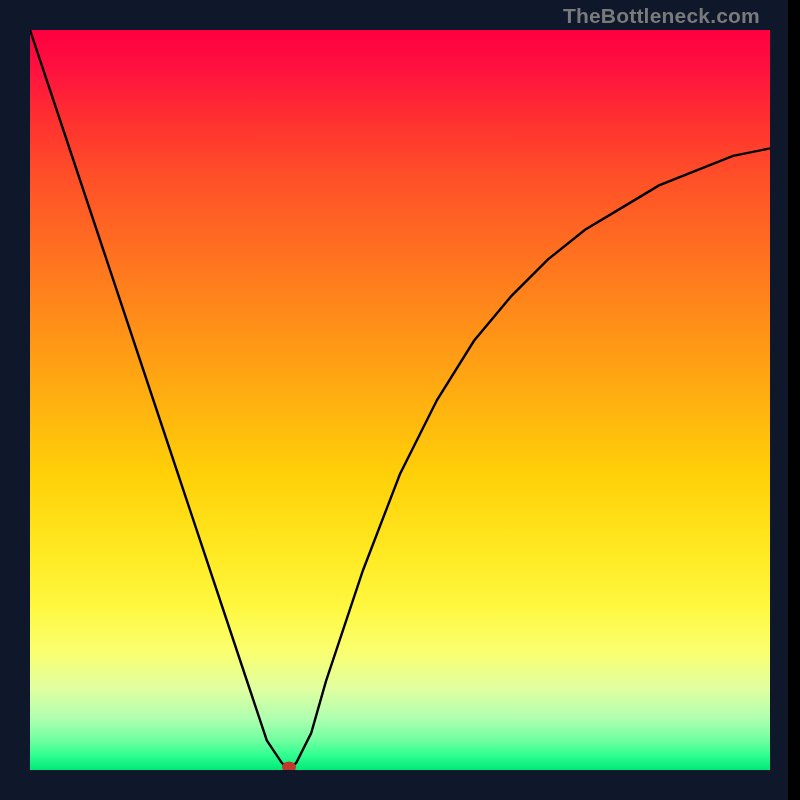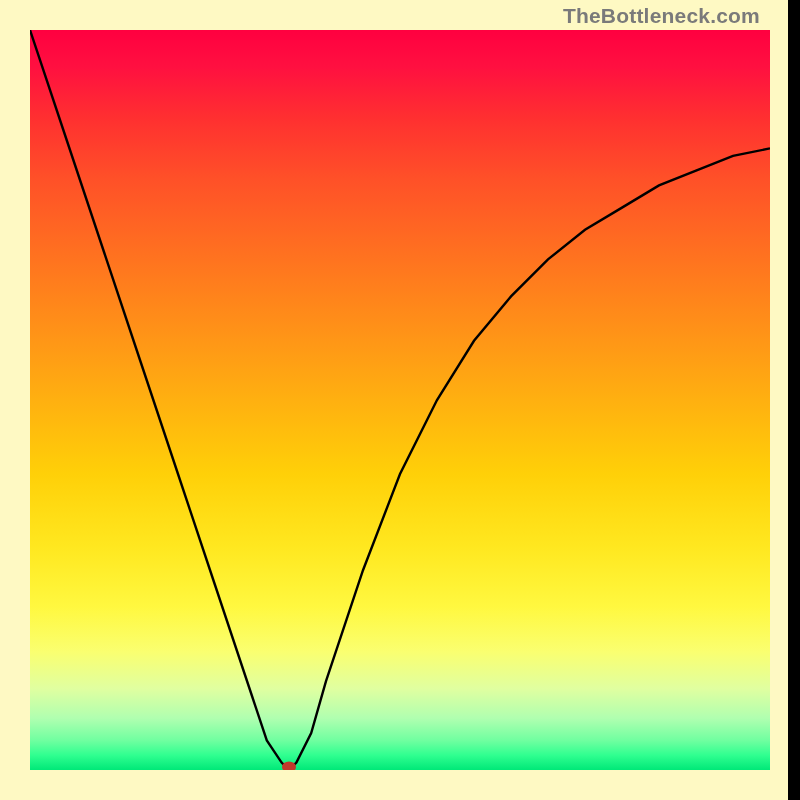--- a/index.html
+++ b/index.html
@@ -7,21 +7,21 @@
     padding: 0;
     width: 800px;
     height: 800px;
     background: #000000;
     overflow: hidden;
   }
   .frame {
     position: relative;
     width: 788px;
     height: 800px;
-    background: #fef9c3;
+    background: #0f172a;
   }
   .plot-area {
     position: absolute;
     left: 30px;
     top: 30px;
     width: 740px;
     height: 740px;
     background: linear-gradient(to bottom,
       #ff0040 0%,
       #ff1040 5%,

